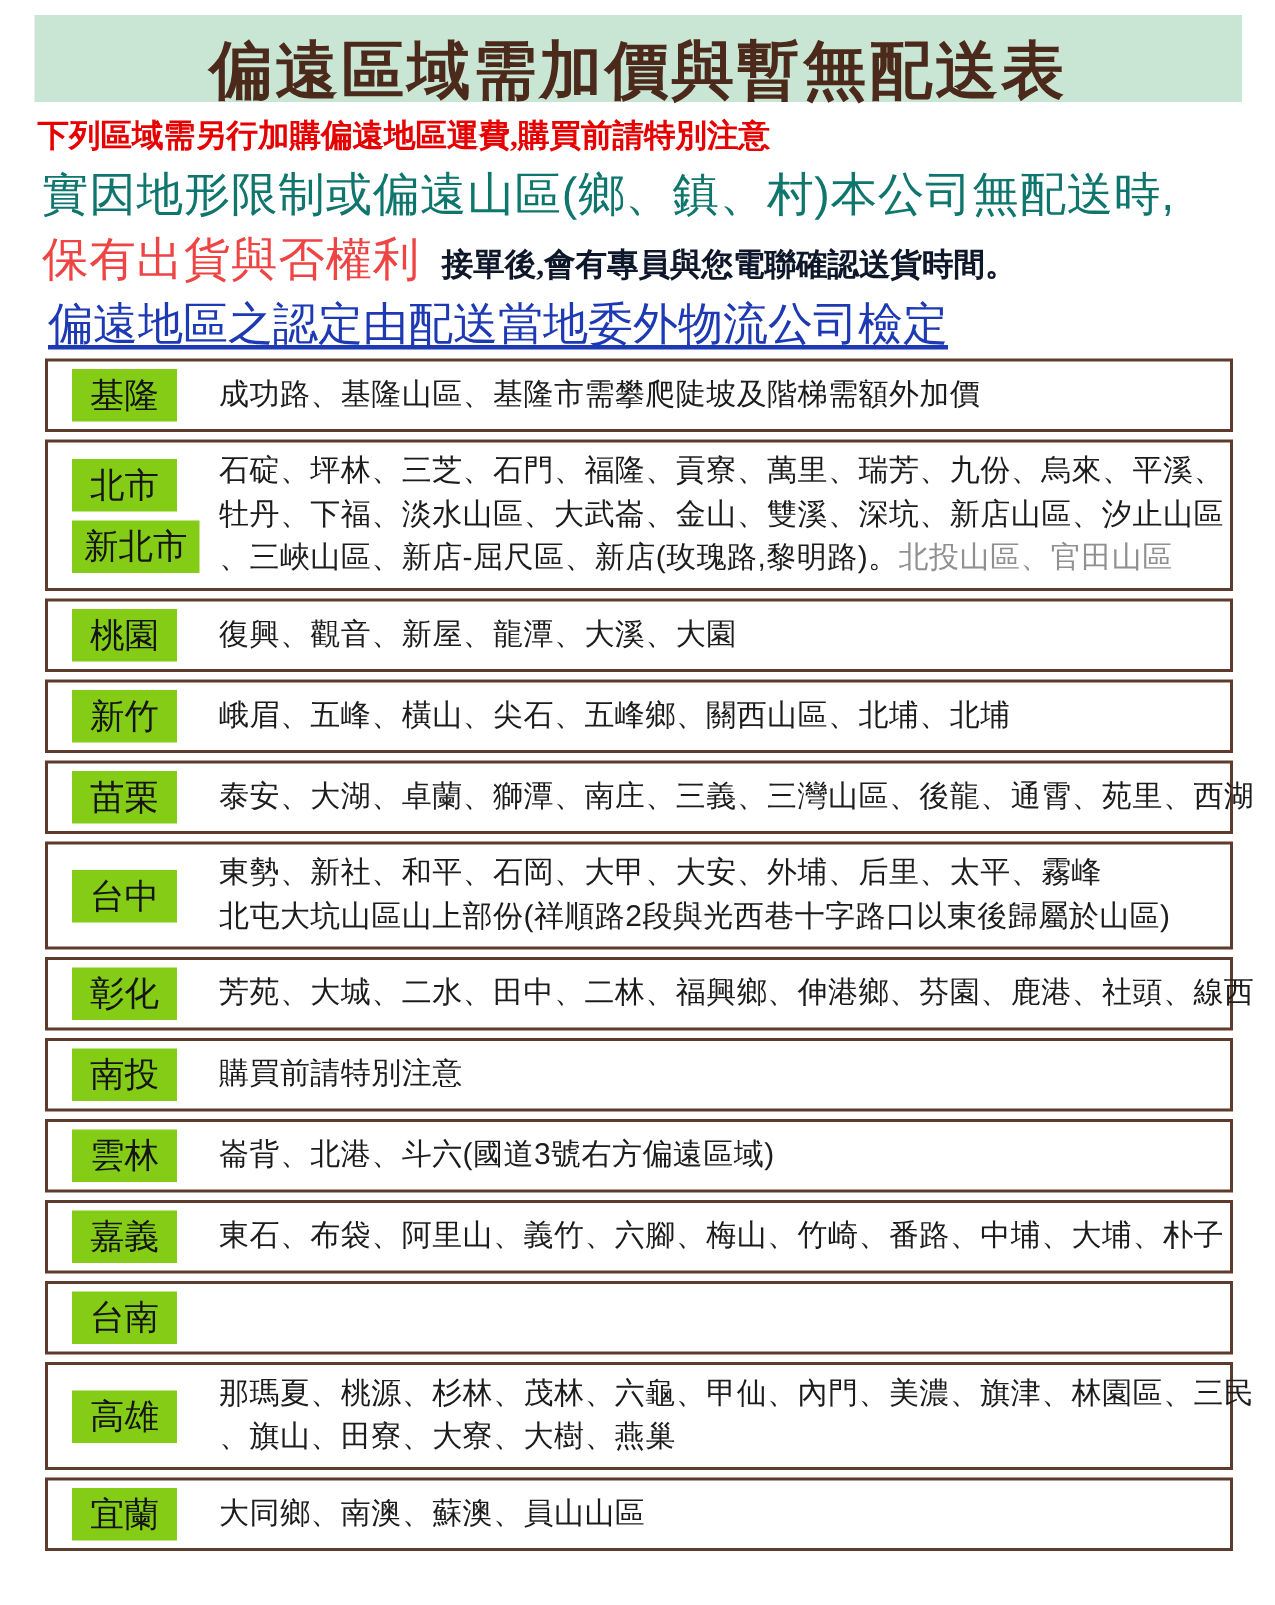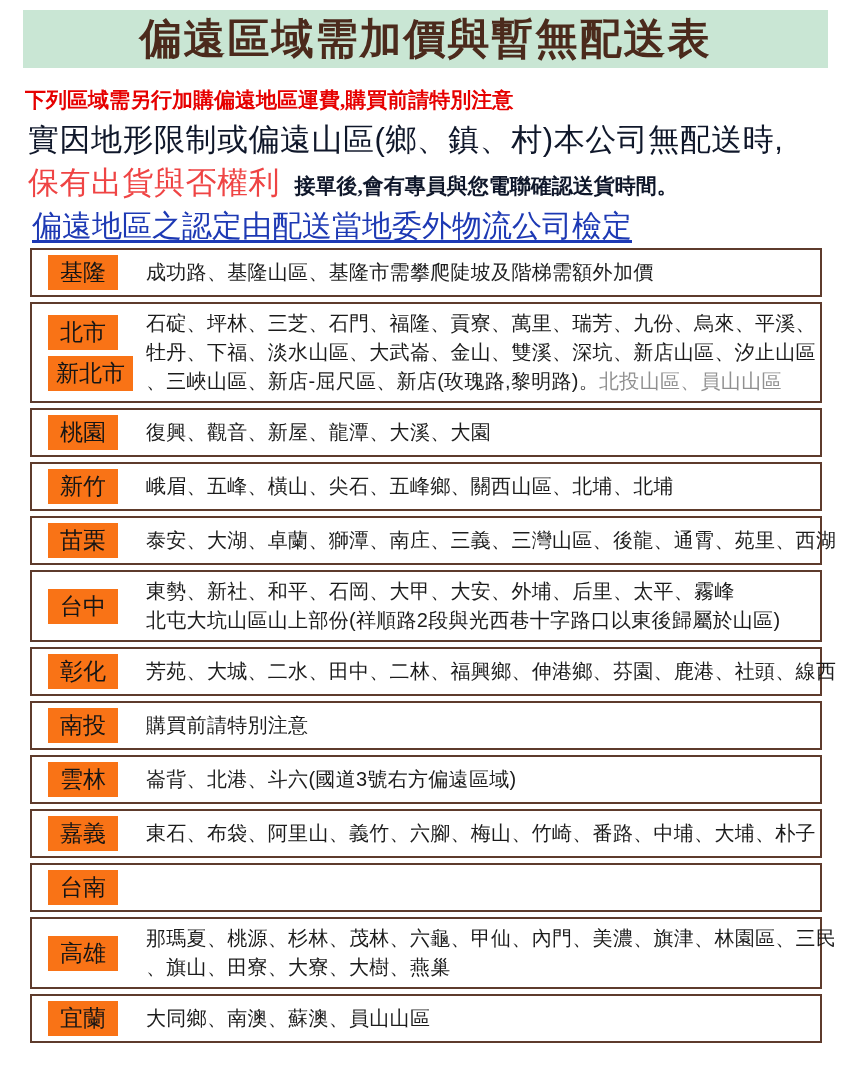--- a/index.html
+++ b/index.html
@@ -3,38 +3,38 @@
 <meta charset="utf-8">
 <style>
   * { box-sizing: border-box; margin: 0; padding: 0; }
   html, body {
     width: 850px; height: 1070px;
     background: #ffffff;
     font-family: "Liberation Sans", "DejaVu Sans", sans-serif;
     overflow: hidden;
   }
   .header-bar {
-    margin: 10px 22px 18px 23px;
+    margin: 10px 22px 8px 23px;
     height: 58px;
     background: #c9e6d4;
-    display: flex; align-items: center; justify-content: center;
+    display: flex; align-items: flex-end; justify-content: center;
   }
   .header-bar .title {
     font-size: 42px; font-weight: 700; color: #4b2a1c; letter-spacing: 2px;
     line-height: 1;
   }
   .warning-red {
     margin: 5px 0 0 25px;
     font-family: "Liberation Serif", "DejaVu Serif", serif;
     font-weight: 700; font-size: 21px; color: #e60000;
     line-height: 29px;
   }
   .main-line1 {
     margin: 3px 0 0 28px;
-    font-size: 31px; color: #0f172a; line-height: 44px;
+    font-size: 31px; color: #0f766e; line-height: 44px;
     letter-spacing: 0.5px; white-space: nowrap;
   }
   .main-line2 {
     margin: 0 0 0 28px;
     line-height: 42px; white-space: nowrap;
   }
   .main-line2 .black-part {
     font-size: 31px; color: #ef4444; letter-spacing: 0.5px;
   }
   .main-line2 .red-part {
@@ -54,21 +54,21 @@
     display: flex; align-items: center;
     padding: 5px 8px;
     margin-bottom: 5px;
   }
   .label-col {
     width: 102px; flex-shrink: 0;
     display: flex; flex-direction: column; gap: 6px;
     align-items: flex-start; padding-left: 8px;
   }
   .label {
-    background: #f97316; color: #151515;
+    background: #84cc16; color: #151515;
     font-size: 23px; line-height: 1;
     padding: 6px 8px; min-width: 70px; text-align: center;
   }
   .desc { font-size: 20px; color: #1c1c1c; letter-spacing: 0.3px; padding-left: 4px; }
   .desc .line { line-height: 29px; white-space: nowrap; }
   .gray { color: #909090; }
 </style>
 </head>
 <body>
 
@@ -97,21 +97,21 @@
       </div>
     </div>
     <div class="row">
       <div class="label-col">
         <div class="label">北市</div>
         <div class="label">新北市</div>
       </div>
       <div class="desc">
         <div class="line">石碇、坪林、三芝、石門、福隆、貢寮、萬里、瑞芳、九份、烏來、平溪、</div>
         <div class="line">牡丹、下福、淡水山區、大武崙、金山、雙溪、深坑、新店山區、汐止山區</div>
-        <div class="line">、三峽山區、新店-屈尺區、新店(玫瑰路,黎明路)。<span class="gray">北投山區、員山山區</span></div>
+        <div class="line">、三峽山區、新店-屈尺區、新店(玫瑰路,黎明路)。<span class="gray">北投山區、官田山區</span></div>
       </div>
     </div>
     <div class="row">
       <div class="label-col">
         <div class="label">桃園</div>
       </div>
       <div class="desc">
         <div class="line">復興、觀音、新屋、龍潭、大溪、大園</div>
       </div>
     </div>

